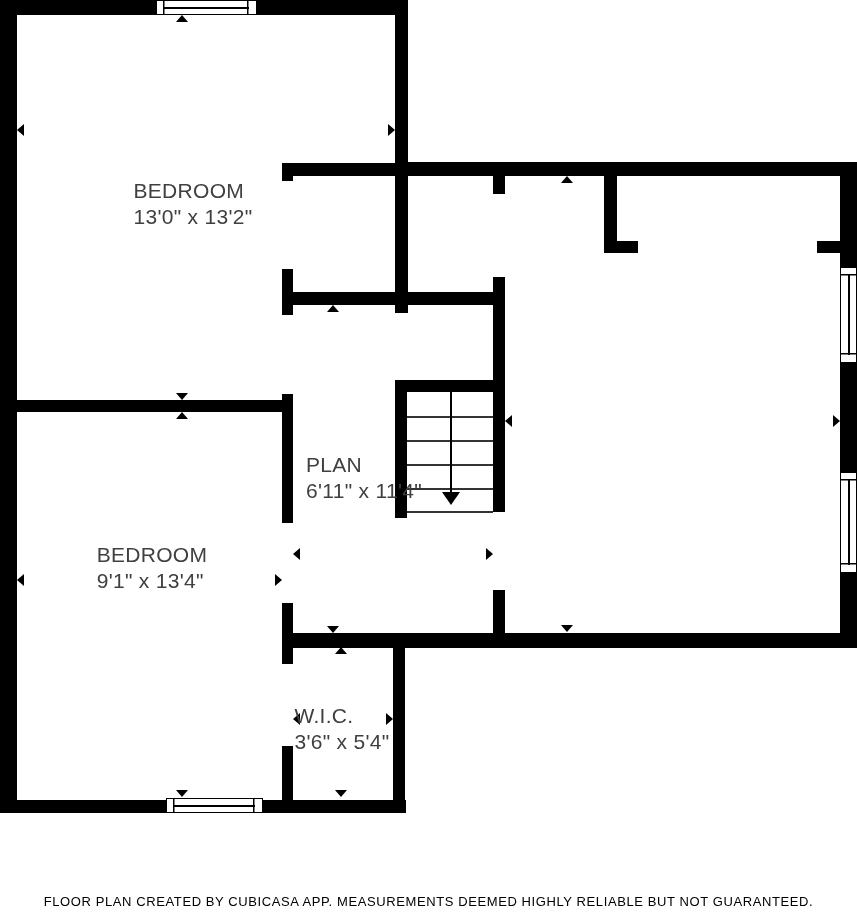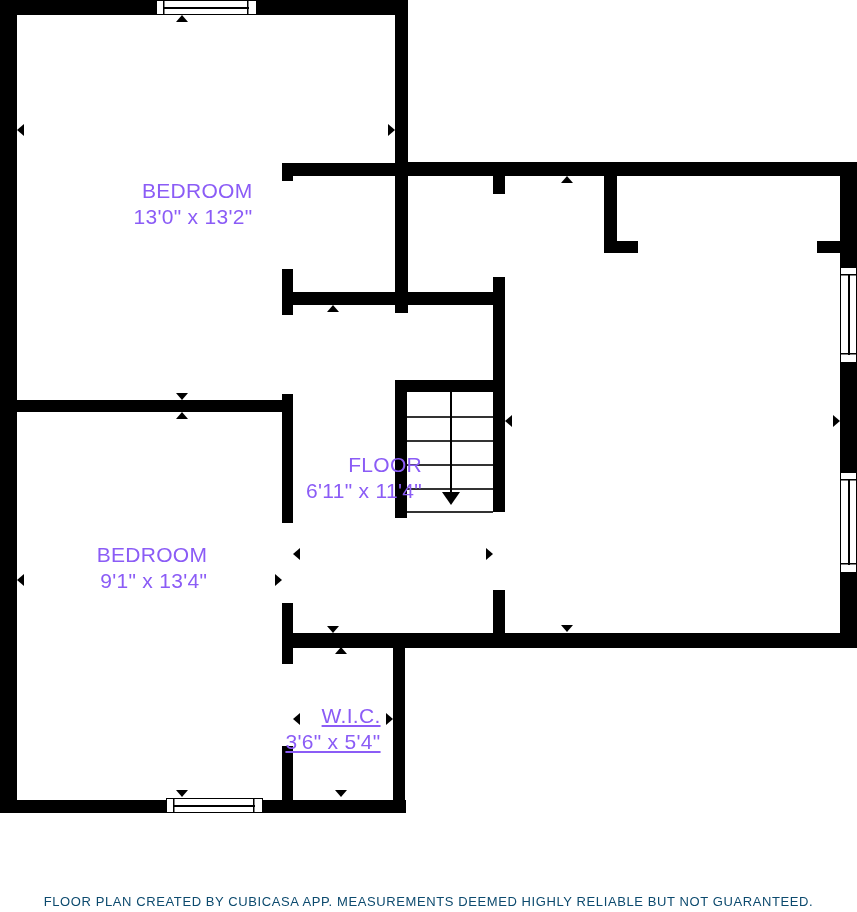--- a/index.html
+++ b/index.html
@@ -27,31 +27,31 @@
     background-size:2px calc(100% - 14px),100% 1.5px,100% 1.5px;
     background-position:50% 7px,0 6px,0 calc(100% - 7.5px);
   }
   .tri{position:absolute;width:0;height:0;}
   .tri-up{border-left:6px solid transparent;border-right:6px solid transparent;border-bottom:7px solid #000;}
   .tri-down{border-left:6px solid transparent;border-right:6px solid transparent;border-top:7px solid #000;}
   .tri-left{border-top:6px solid transparent;border-bottom:6px solid transparent;border-right:7px solid #000;}
   .tri-right{border-top:6px solid transparent;border-bottom:6px solid transparent;border-left:7px solid #000;}
   .room-label{
     position:absolute;transform:translate(-50%,-50%);
-    text-align:right;color:#8b5cf6;font-size:21px;line-height:26px;
+    text-align:left;color:#404040;font-size:21px;line-height:26px;
     letter-spacing:0.3px;white-space:nowrap;z-index:30;
   }
   .stairs{position:absolute;left:407px;top:392px;width:86px;height:121px;}
   .stair-step{position:absolute;left:0;width:86px;height:2px;background:#333;}
   .stair-shaft{position:absolute;left:43px;top:0;width:2px;height:106px;background:#000;}
   .stair-arrowhead{position:absolute;left:35px;top:100px;width:0;height:0;
     border-left:9px solid transparent;border-right:9px solid transparent;border-top:13px solid #000;}
   .footer{
     position:absolute;left:0;right:0;top:894px;text-align:center;
-    color:#0c4a6e;font-size:13px;letter-spacing:0.6px;
+    color:#000000;font-size:13px;letter-spacing:0.6px;
   }
 </style>
 </head>
 <body>
 
 <div id="canvas">
 
   <div class="wall" style="left:0;top:0;width:408px;height:15px;"></div>
   <div class="wall" style="left:0;top:0;width:17px;height:813px;"></div>
   <div class="wall" style="left:0;top:800px;width:406px;height:13px;"></div>
@@ -120,23 +120,23 @@
 
   <div class="room-label" style="left:193px;top:204px;">
     <div>BEDROOM</div>
     <div>13'0" x 13'2"</div>
   </div>
   <div class="room-label" style="left:152px;top:568px;">
     <div>BEDROOM</div>
     <div>9'1" x 13'4"</div>
   </div>
   <div class="room-label" style="left:364px;top:478px;">
-    <div>FLOOR</div>
+    <div>PLAN</div>
     <div>6'11" x 11'4"</div>
   </div>
-  <div class="room-label" style="left:333px;top:729px;text-decoration:underline;">
+  <div class="room-label" style="left:342px;top:729px;">
     <div>W.I.C.</div>
     <div>3'6" x 5'4"</div>
   </div>
 
   <div class="footer">FLOOR PLAN CREATED BY CUBICASA APP. MEASUREMENTS DEEMED HIGHLY RELIABLE BUT NOT GUARANTEED.</div>
 
 </div>
 
 </body></html>

